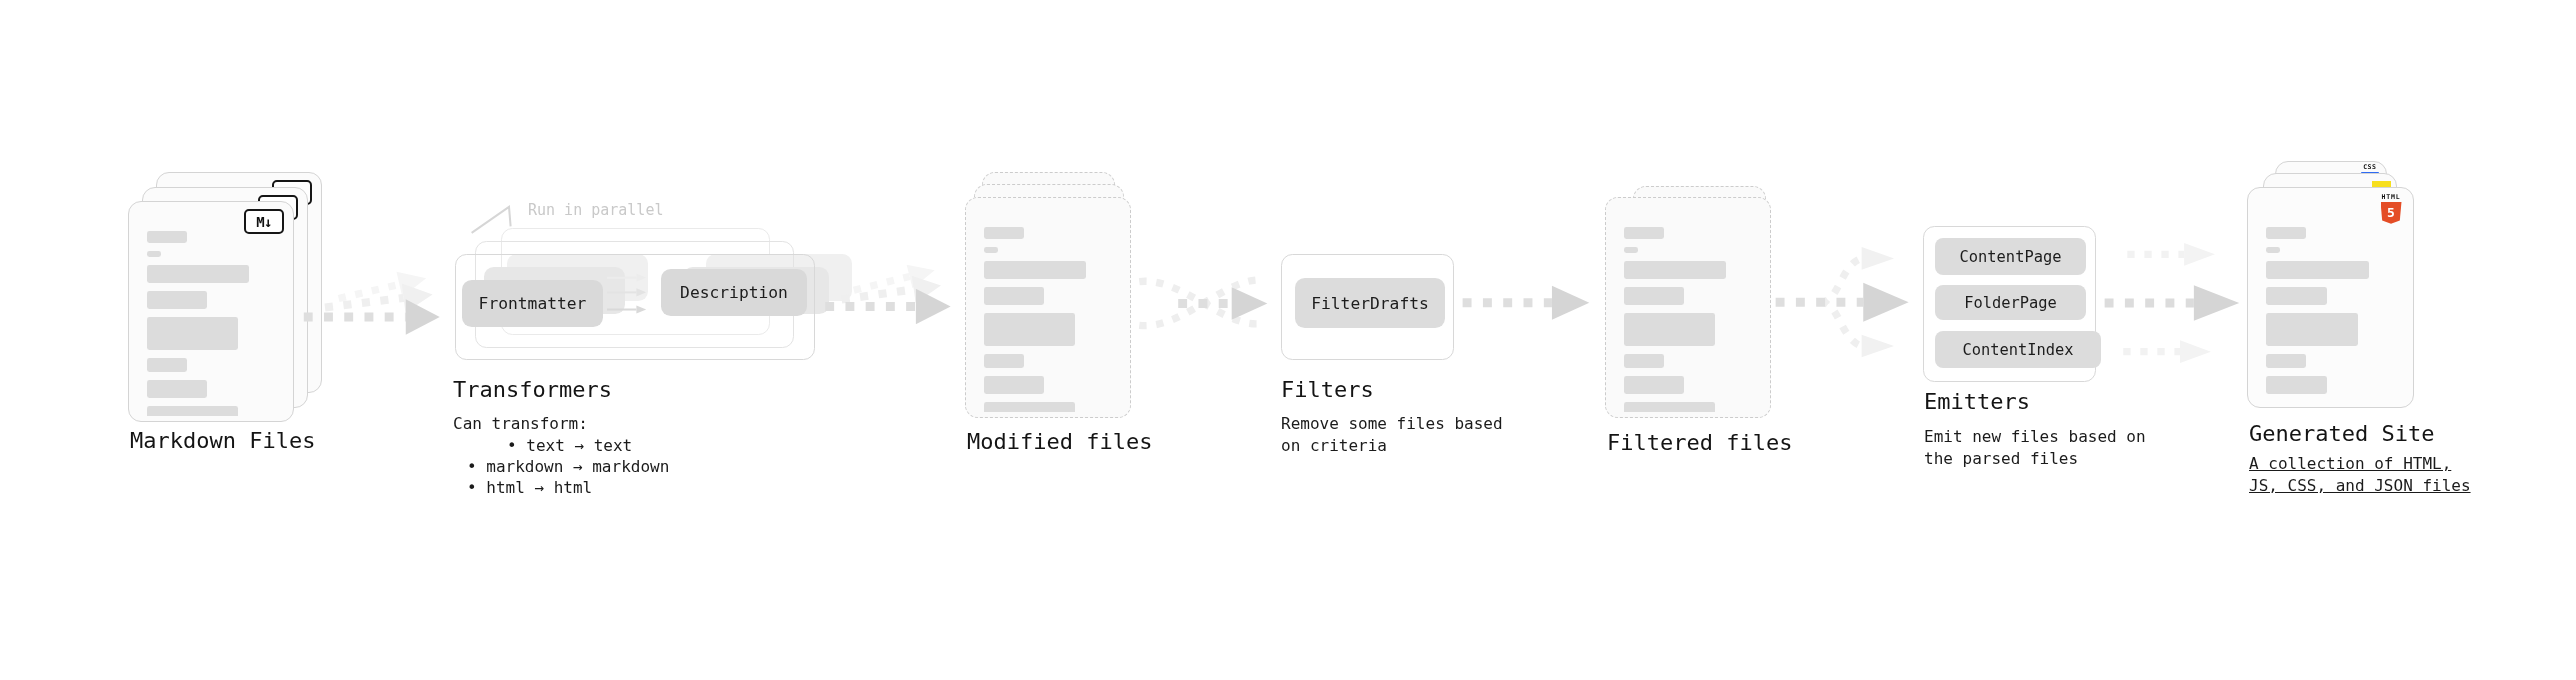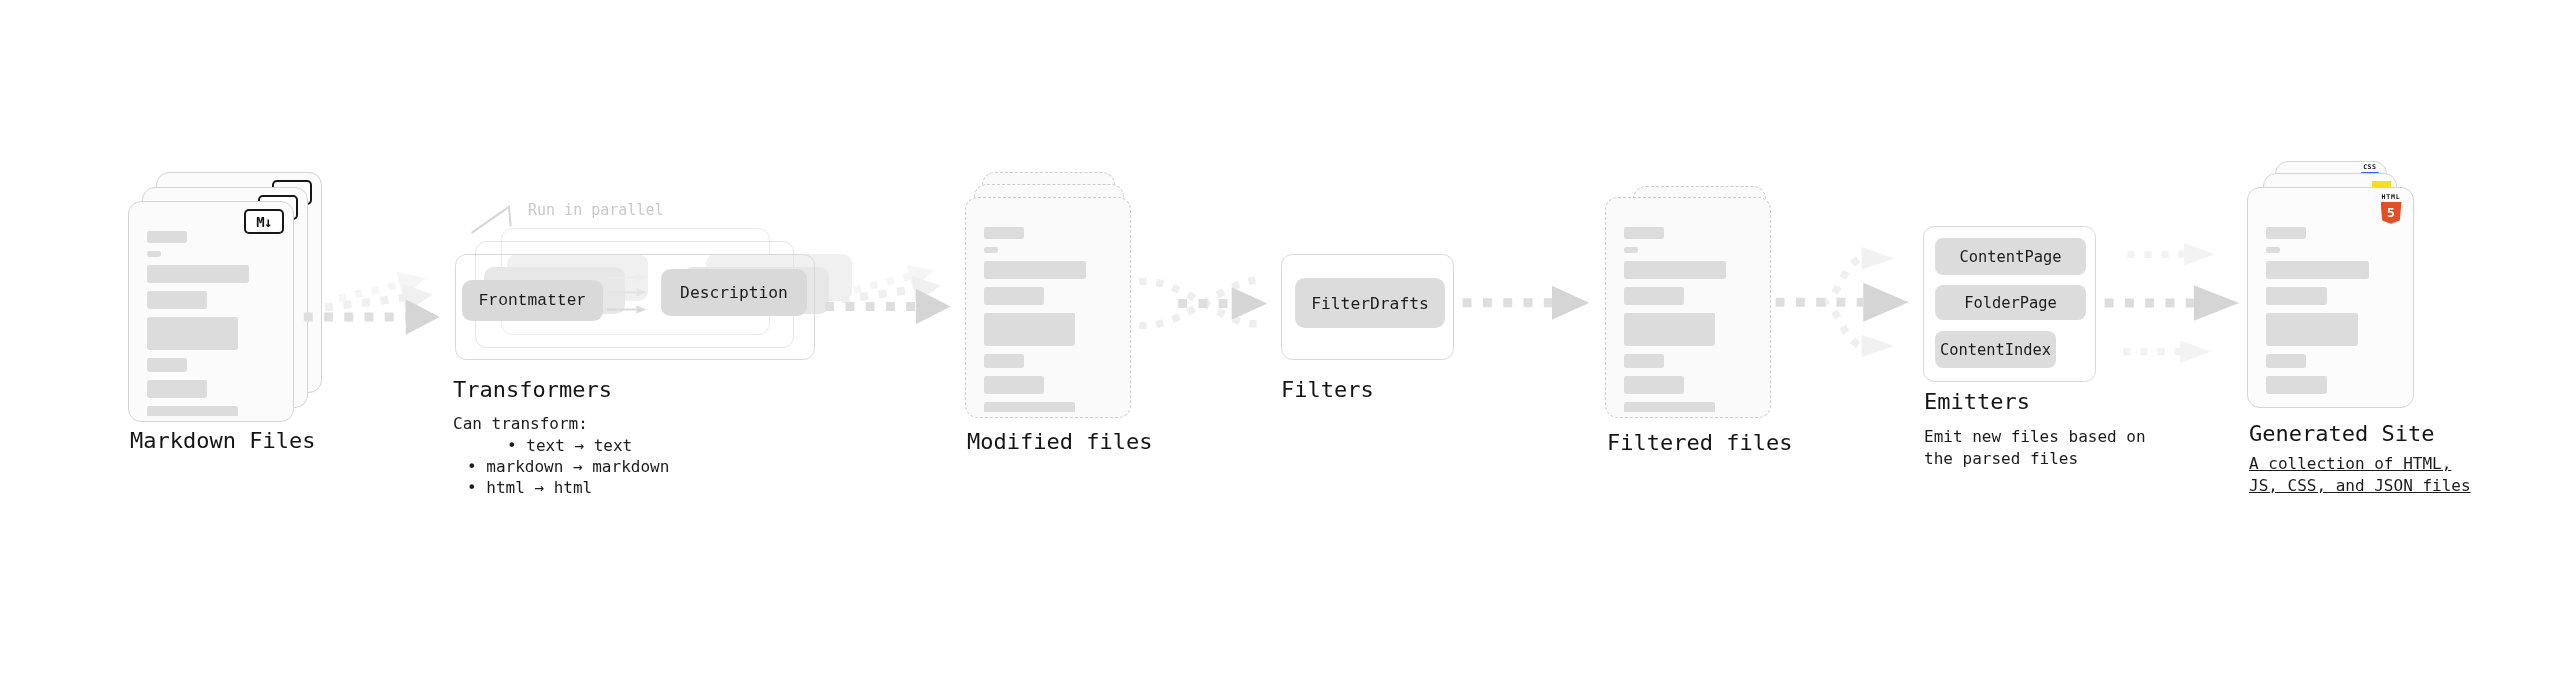--- a/index.html
+++ b/index.html
@@ -83,21 +83,21 @@
   </svg>
   <div class="ghostlabel" style="left:528px;top:201px;">Run in parallel</div>
 
   <div class="obox b3" style="left:501px;top:228px;width:269px;height:107px;"></div>
   <div class="pill g3" style="left:507px;top:254px;width:141px;height:47px;"></div>
   <div class="pill g3" style="left:706px;top:254px;width:146px;height:47px;"></div>
   <div class="obox b2" style="left:475px;top:241px;width:319px;height:107px;"></div>
   <div class="pill g2" style="left:484px;top:267px;width:141px;height:47px;"></div>
   <div class="pill g2" style="left:683px;top:267px;width:146px;height:47px;"></div>
   <div class="obox b1" style="left:455px;top:254px;width:360px;height:106px;"></div>
-  <div class="pill" style="left:462px;top:280px;width:141px;height:41px;font-family:Liberation Mono, monospace;">Frontmatter</div>
+  <div class="pill" style="left:462px;top:280px;width:141px;height:47px;">Frontmatter</div>
   <div class="pill" style="left:661px;top:269px;width:146px;height:47px;">Description</div>
   <svg style="left:607px;top:271px;" width="49" height="46" viewBox="0 0 60 56">
     <line x1="0" y1="8" x2="36" y2="8" stroke="#ececec" stroke-width="2.5"></line>
       <polygon points="36,3 48,8 36,13" fill="#ececec"></polygon>
     <line x1="0" y1="26" x2="36" y2="26" stroke="#e3e3e3" stroke-width="2.5"></line>
       <polygon points="36,21 48,26 36,31" fill="#e3e3e3"></polygon>
     <line x1="0" y1="47" x2="36" y2="47" stroke="#d9d9d9" stroke-width="2.5"></line>
       <polygon points="36,42 48,47 36,52" fill="#d9d9d9"></polygon>
   </svg>
   <div class="title" style="left:453px;top:377px;">Transformers</div>
@@ -138,20 +138,22 @@
   <svg style="left:1136px;top:267px;" width="146" height="77" viewBox="0 0 180 95">
     <path d="M4,18 C55,12 105,72 150,70" fill="none" stroke="#eeeeee" stroke-width="9" stroke-dasharray="9 12"></path>
     <path d="M4,72 C55,78 105,18 150,16" fill="none" stroke="#eeeeee" stroke-width="9" stroke-dasharray="9 12"></path>
     <line x1="52" y1="45" x2="118" y2="45" stroke="#dedede" stroke-width="11" stroke-dasharray="11 14"></line>
     <polygon points="118,25 162,45 118,65" fill="#d5d5d5"></polygon>
   </svg>
 
   <div class="wbox" style="left:1281px;top:254px;width:173px;height:106px;"></div>
   <div class="chip" style="left:1295px;top:278px;width:150px;height:50px;border-radius:9.8px;font-size:16.3px;">FilterDrafts</div>
   <div class="title" style="left:1281px;top:377px;">Filters</div>
+  <div class="sub" style="left:1281px;top:413px;">Remove some files based
+on criteria</div>
 
   <svg style="left:1461px;top:275px;" width="134" height="57" viewBox="0 0 165 70">
     <line x1="2" y1="34" x2="112" y2="34" stroke="#dedede" stroke-width="11" stroke-dasharray="11 14"></line>
     <polygon points="112,13 158,34 112,55" fill="#d5d5d5"></polygon>
   </svg>
 
   <div class="card dashed" style="left:1633px;top:186px;width:133px;height:65px;"></div>
   <div class="card dashed" style="left:1605px;top:197px;width:166px;height:221px;">
     <div class="doc-body">
         <div class="bar" style="width: 31%; height: 12.2px;"></div>
@@ -171,21 +173,21 @@
     <polygon points="108,16 148,30 108,44" fill="#f1f1f1"></polygon>
     <path d="M58,84 C80,84 82,130 108,138" fill="none" stroke="#efefef" stroke-width="9" stroke-dasharray="9 12"></path>
     <polygon points="108,124 148,138 108,152" fill="#f1f1f1"></polygon>
     <line x1="2" y1="84" x2="110" y2="84" stroke="#dedede" stroke-width="11" stroke-dasharray="11 14"></line>
     <polygon points="110,60 166,84 110,108" fill="#d5d5d5"></polygon>
   </svg>
 
   <div class="wbox" style="left:1923px;top:226px;width:173px;height:156px;"></div>
   <div class="chip" style="left:1935px;top:238px;width:151px;height:37px;">ContentPage</div>
   <div class="chip" style="left:1935px;top:285px;width:151px;height:35px;">FolderPage</div>
-  <div class="chip" style="left:1935px;top:331px;width:121px;height:37px;">ContentIndex</div>
+  <div class="chip" style="left:1935px;top:331px;width:166px;height:37px;">ContentIndex</div>
   <div class="title" style="left:1924px;top:389px;">Emitters</div>
   <div class="sub" style="left:1924px;top:426px;">Emit new files based on
 the parsed files</div>
 
   <svg style="left:2103px;top:238px;" width="146" height="130" viewBox="0 0 180 160">
     <line x1="30" y1="20" x2="100" y2="20" stroke="#f2f2f2" stroke-width="9" stroke-dasharray="9 12"></line>
     <polygon points="100,6 138,20 100,34" fill="#f3f3f3"></polygon>
     <line x1="2" y1="80" x2="112" y2="80" stroke="#dcdcdc" stroke-width="11" stroke-dasharray="11 14"></line>
     <polygon points="112,58 168,80 112,102" fill="#d5d5d5"></polygon>
     <line x1="25" y1="140" x2="95" y2="140" stroke="#f2f2f2" stroke-width="9" stroke-dasharray="9 12"></line>

